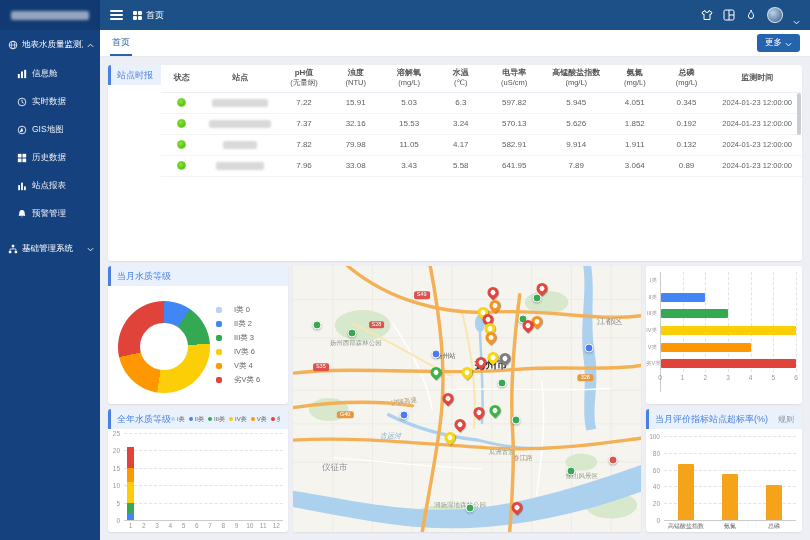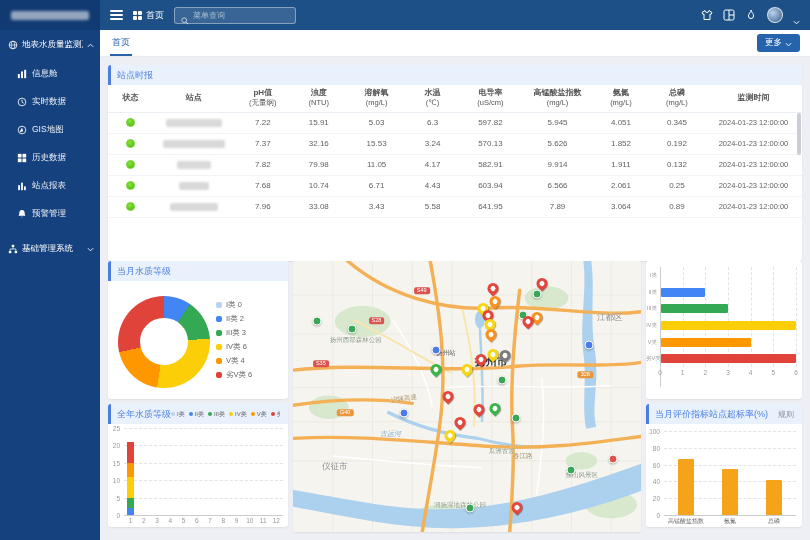--- a/index.html
+++ b/index.html
@@ -43,21 +43,21 @@
   .more-btn .chev-dn svg polyline{stroke:#fff}
 
   .content{flex:1;padding:8px;overflow:hidden;display:flex;flex-direction:column}
 
   .panel{background:#fff;border-radius:3px;box-shadow:0 1px 2px rgba(0,0,0,.07);overflow:hidden;position:relative}
   .p-head{height:20px;display:flex;align-items:center;background:#e9f1fd;position:relative;padding:0 8px 0 9px;flex-shrink:0}
   .p-accent{position:absolute;left:0;top:0;bottom:0;width:3px;background:#4a7fe0}
   .p-title{font-size:9px;color:#4a7fe0;white-space:nowrap}
 
   
-  .table-panel{height:196px;display:flex;flex-direction:column}
+  .table-panel{height:196px;margin-bottom:5px;display:flex;}
   .table-wrap{flex:1;overflow:hidden;position:relative}
   table.wq{width:100%;border-collapse:collapse;table-layout:fixed}
   table.wq th{font-size:8px;color:#555;font-weight:bold;padding:3px 1px;line-height:1.3;border-bottom:1px solid #ebeef5}
   table.wq th .unit{font-weight:normal;font-size:7.5px}
   table.wq td{font-size:8px;color:#606266;text-align:center;height:21px;border-bottom:1px solid #f2f3f7;padding:0 1px;white-space:nowrap;overflow:hidden}
   .dot{display:inline-block;width:9px;height:9px;border-radius:50%;background:radial-gradient(circle at 40% 35%,#8fe53a,#53c117 70%);border:1px solid #7ed63a;vertical-align:middle}
   .redact{display:inline-block;height:8px;border-radius:2px;background:#d9d9d9;filter:blur(1px);vertical-align:middle}
   .vscroll{position:absolute;right:1px;top:28px;width:4px;height:42px;border-radius:2px;background:#c9cdd4}
 
   
@@ -67,21 +67,21 @@
   .col-r{width:156px}
   .panel.h-big{height:138px;display:flex;flex-direction:column}
   .panel.h-sml{height:123px;display:flex;flex-direction:column}
   .p-body{flex:1;position:relative;min-height:0}
 
   
   .donut-body{display:flex;align-items:center}
   .donut{width:92px;height:92px;border-radius:50%;margin:3px 6px 0 10px;position:relative;flex-shrink:0}
   .donut::after{content:"";position:absolute;inset:24%;background:#fff;border-radius:50%}
   .legend-v{list-style:none;display:flex;flex-direction:column;gap:4px}
-  .legend-v li{display:flex;align-items:center;gap:4px;font-size:7.5px;color:#666;cursor:pointer}
+  .legend-v li{display:flex;align-items:center;gap:12px;font-size:7.5px;color:#666;cursor:pointer}
   .ldot{width:6px;height:6px;border-radius:2px;flex-shrink:0}
 
   
   .legend-h{margin-left:auto;display:flex;gap:4px;align-items:center;overflow:hidden}
   .legend-h span{display:flex;align-items:center;gap:2px;font-size:6px;color:#666;white-space:nowrap;cursor:pointer}
   .legend-h i{width:4px;height:4px;border-radius:50%;flex-shrink:0}
 
   .plot{position:absolute;inset:0}
   .gl-h{position:absolute;left:0;right:0;border-top:1px dashed #e1e3e8}
   .gl-v{position:absolute;top:0;bottom:0;border-left:1px dashed #e1e3e8}
@@ -220,27 +220,20 @@
           <i></i>
         </div>
       <div class="crumb">
         <span class="gicon">
             <i></i>
             <i></i>
             <i></i>
             <i></i>
           </span>
         <span>首页</span>
-      </div>
-      <div class="search">
-        <span class="mag"><svg viewBox="0 0 10 10">
-              <circle cx="4" cy="4" r="3" fill="none" stroke="rgba(255,255,255,.7)" stroke-width="1.1"></circle>
-              <line x1="6.3" y1="6.3" x2="9" y2="9" stroke="rgba(255,255,255,.7)" stroke-width="1.1"></line>
-            </svg></span>
-        <input placeholder="菜单查询" style="">
       </div>
       <div class="top-right">
         <span class="ticon">
             <svg viewBox="0 0 12 12">
               <path d="M4 1.5 1 3.5l1 2 1-.6V10.5h6V4.9l1 .6 1-2-3-2a2 2 0 0 1-4 0z" fill="none" stroke="#fff" stroke-width="1"></path>
             </svg>
           </span>
         <span class="ticon">
             <svg viewBox="0 0 12 12">
               <rect x="1" y="1" width="10" height="10" rx="1.5" fill="none" stroke="#fff" stroke-width="1"></rect>
@@ -338,33 +331,20 @@
                   <td><span class="dot"></span></td>
                   <td><span class="redact" style="width:34px"></span></td>
                   <td>7.82</td>
                   <td>79.98</td>
                   <td>11.05</td>
                   <td>4.17</td>
                   <td>582.91</td>
                   <td>9.914</td>
                   <td>1.911</td>
                   <td>0.132</td>
-                  <td style="font-size: 7.5px;">2024-01-23 12:00:00</td>
-                </tr>
-                <tr>
-                  <td><span class="dot"></span></td>
-                  <td><span class="redact" style="width:30px"></span></td>
-                  <td>7.68</td>
-                  <td>10.74</td>
-                  <td>6.71</td>
-                  <td>4.43</td>
-                  <td>603.94</td>
-                  <td>6.566</td>
-                  <td>2.061</td>
-                  <td>0.25</td>
                   <td style="font-size: 7.5px;">2024-01-23 12:00:00</td>
                 </tr>
                 <tr>
                   <td><span class="dot"></span></td>
                   <td><span class="redact" style="width:48px"></span></td>
                   <td>7.96</td>
                   <td>33.08</td>
                   <td>3.43</td>
                   <td>5.58</td>
                   <td>641.95</td>

